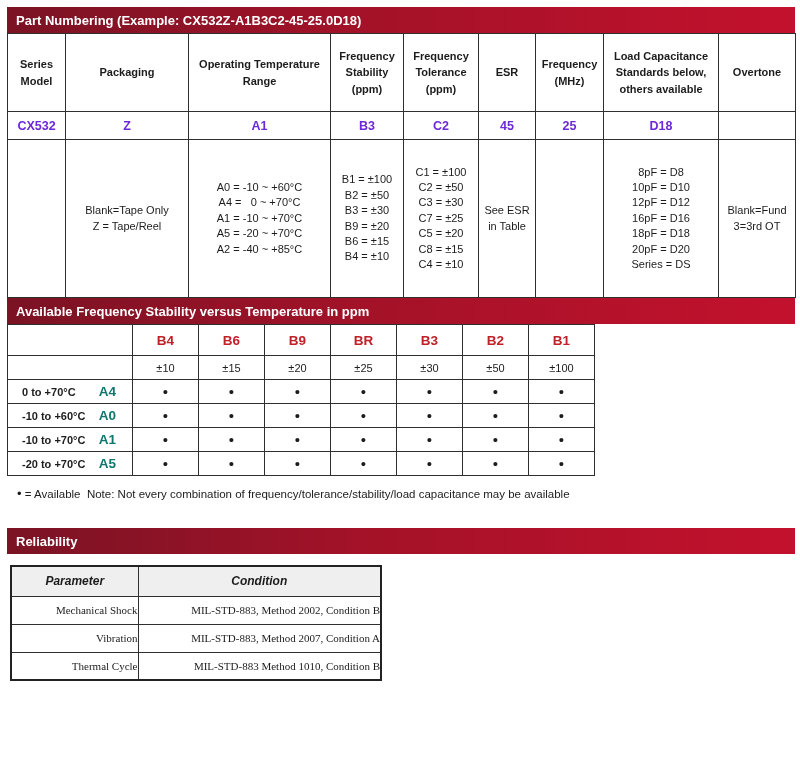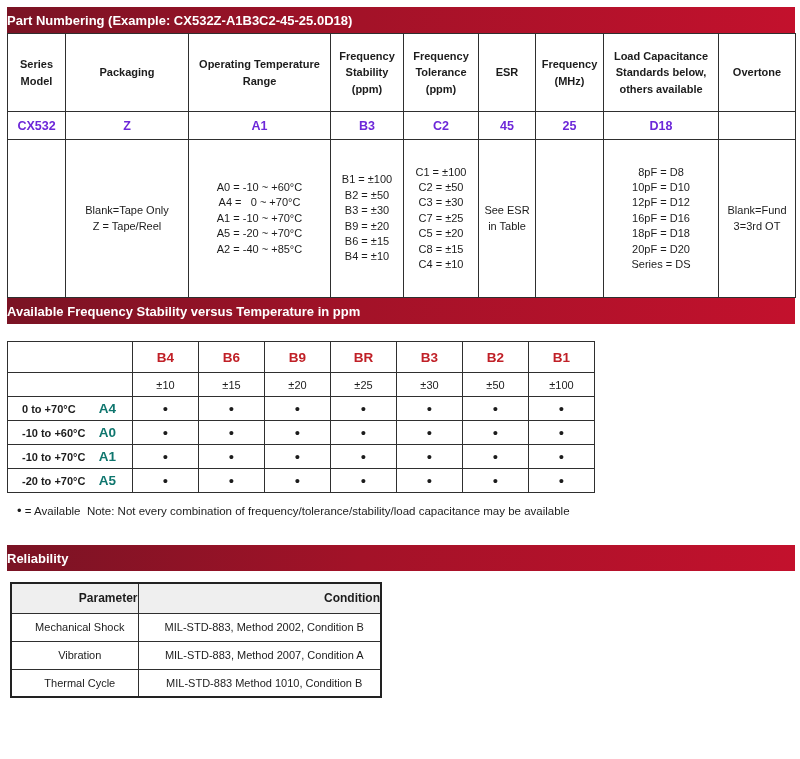--- a/index.html
+++ b/index.html
@@ -9,21 +9,21 @@
     background: #ffffff; color: #1c1c1c;
     font-family: "Liberation Sans", sans-serif;
   }
   .page { padding: 7px 0 0 7px; width: 800px; }
 
   
   .bar {
     width: 788px; height: 26px;
     background: linear-gradient(90deg, #7a1324 0%, #a31228 45%, #c3112d 100%);
     color: #ffffff; font-weight: bold; font-size: 13px;
-    display: flex; align-items: center; 
+    display: flex; align-items: center; padding-left: 9px;
   }
 
   table { border-collapse: collapse; table-layout: fixed; }
   th, td { border: 1px solid #2f2f2f; padding: 0; }
 
   
   .pn { width: 788px; }
   .pn th {
     height: 78px; font-size: 11px; font-weight: bold;
     text-align: center; vertical-align: middle;
@@ -33,21 +33,21 @@
     height: 28px; text-align: center; vertical-align: middle;
     font-size: 12.5px; font-weight: bold; color: #6d28d9;
   }
   .pn .detail-row td {
     height: 158px; text-align: center; vertical-align: middle;
     font-size: 11px; line-height: 1.4; white-space: pre;
   }
 
   
   .bar.stab-bar { }
-  .stab { margin-top: 17px; width: 587px; }
+  .stab { margin-top: 0; width: 587px; }
   .stab td { text-align: center; vertical-align: middle; }
   .stab .code-head td { height: 31px; font-size: 13.5px; font-weight: bold; color: #c02027; }
   .stab .val-row td { height: 24px; font-size: 11px; }
   .stab .data-row td { height: 24px; }
   .stab .bullet { font-size: 15px; line-height: 1; }
   .stab .row-label {
     display: flex; align-items: center; justify-content: space-between;
     border: none; padding: 0 16px 0 14px; height: 100%;
   }
   .stab td.label-cell { padding: 0; }
@@ -55,26 +55,26 @@
   .stab .rcode { font-size: 13.5px; font-weight: bold; color: #0f766e; }
 
   .legend { margin: 10px 0 0 10px; font-size: 11.5px; height: 16px; }
   .legend b { font-weight: normal; }
   .legend .dot { font-size: 13px; }
 
   
   .bar.rel-bar { margin-top: 26px; }
   .rel { margin-top: 11px; margin-left: 3px; width: 370px; border: 2px solid #222; }
   .rel th {
-    height: 30px; font-size: 12px; font-weight: bold; text-align: right;
-    vertical-align: middle; background: #efefef;
+    height: 30px; font-size: 12px; font-weight: bold; text-align: center;
+    vertical-align: middle; background: #efefef; font-style: italic;
   }
   .rel td {
     height: 28px; font-size: 11px; vertical-align: middle;
-    text-align: center; padding-left: 10px;
+    text-align: right; padding-left: 10px; font-family: Liberation Serif, serif;
   }
 </style>
 </head>
 <body>
 
 <div class="page">
 
   <div class="bar">
     <span>Part Numbering (Example: CX532Z-A1B3C2-45-25.0D18)</span>
   </div>

